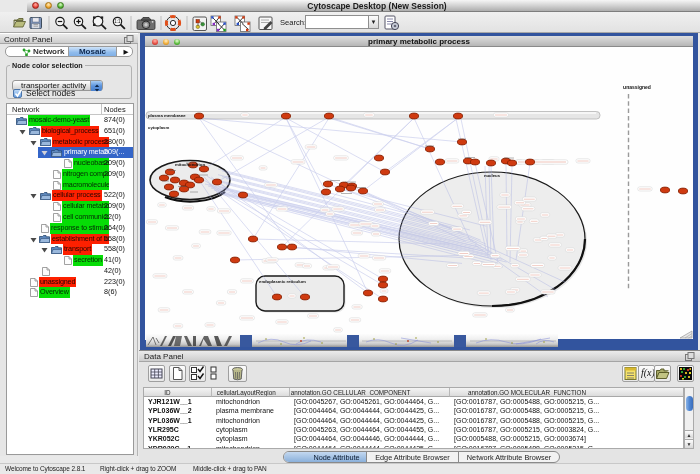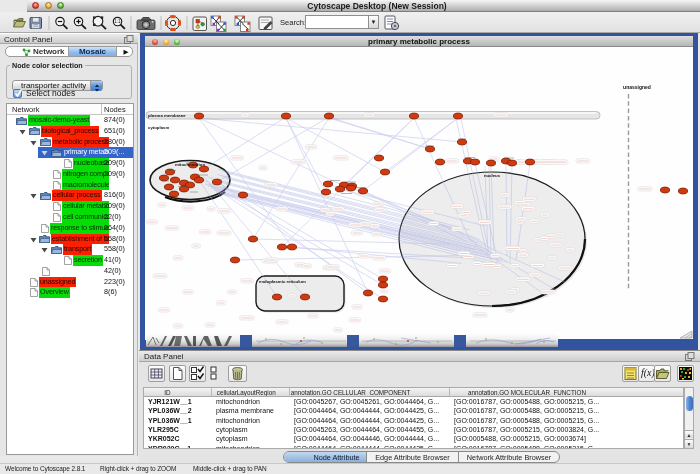--- a/index.html
+++ b/index.html
@@ -204,21 +204,21 @@
     </div>
     <div style="position:absolute;left:0;top:86.46px;width:126px;height:10.78px;overflow:hidden;">
       <svg width="7" height="6" viewBox="0 0 7 6" style="position:absolute;left:23px;top:3px">
         <path d="M0.5 1 L6.5 1 L3.5 5.5 Z" fill="#4a4a4a"></path>
       </svg>
       <svg width="11" height="8" viewBox="0 0 11 8" style="position:absolute;left:33px;top:1.5px">
         <path d="M0.5 7.5 L0.5 1.5 L3.5 1.5 L4.5 0.5 L7 0.5 L7 1.8 L10.5 1.8 L10.5 7.5 Z" fill="#5e88bc" stroke="#2a4a72" stroke-width="0.8"></path>
         <path d="M0.5 7.5 L2 3.5 L10.5 3.5 L10.5 7.5 Z" fill="#9ab8dc" stroke="#2f4f78" stroke-width="0.6"></path>
       </svg>
       <div style="position:absolute;left:45px;top:0;height:10.78px;background:#fd2000;font-size:7.2px;letter-spacing:-0.15px;color:#2a0500;line-height:10.78px;padding:0 1px;white-space:nowrap;overflow:hidden;max-width:57px;">cellular process</div>
-      <div style="position:absolute;left:97px;top:0;height:10.78px;font-size:7.2px;color:#111;line-height:10.78px;">816(0)</div>
+      <div style="position:absolute;left:97px;top:0;height:10.78px;font-size:7.2px;color:#111;line-height:10.78px;">522(0)</div>
     </div>
     <div style="position:absolute;left:0;top:97.24px;width:126px;height:10.78px;overflow:hidden;">
       <svg width="8" height="9" viewBox="0 0 8 9" style="position:absolute;left:46px;top:1px">
         <path d="M0.5 0.5 L5 0.5 L7.5 3 L7.5 8.5 L0.5 8.5 Z" fill="#fdfdfd" stroke="#8a8a8a" stroke-width="0.8"></path>
         <path d="M5 0.5 L5 3 L7.5 3" fill="none" stroke="#8a8a8a" stroke-width="0.8"></path>
       </svg>
       <div style="position:absolute;left:55px;top:0;height:10.78px;background:#06dd06;font-size:7.2px;letter-spacing:-0.15px;color:#052a05;line-height:10.78px;padding:0 1px;white-space:nowrap;overflow:hidden;max-width:47px;">cellular metabo</div>
       <div style="position:absolute;left:97px;top:0;height:10.78px;font-size:7.2px;color:#111;line-height:10.78px;">209(0)</div>
     </div>
     <div style="position:absolute;left:0;top:108.02px;width:126px;height:10.78px;overflow:hidden;">

